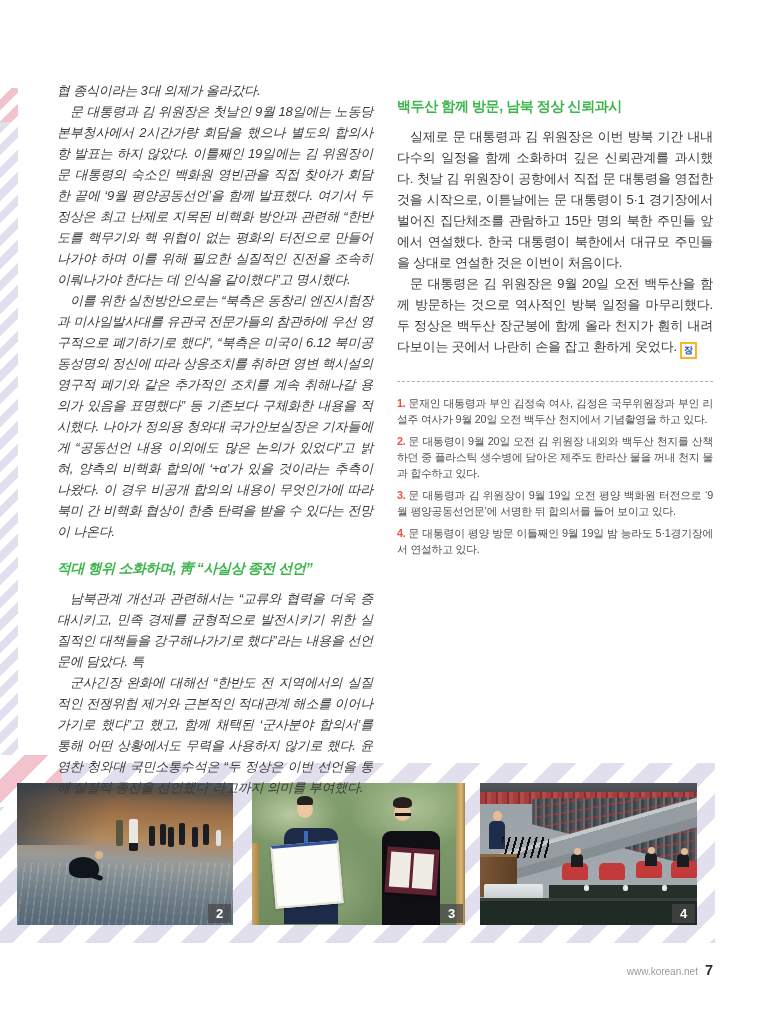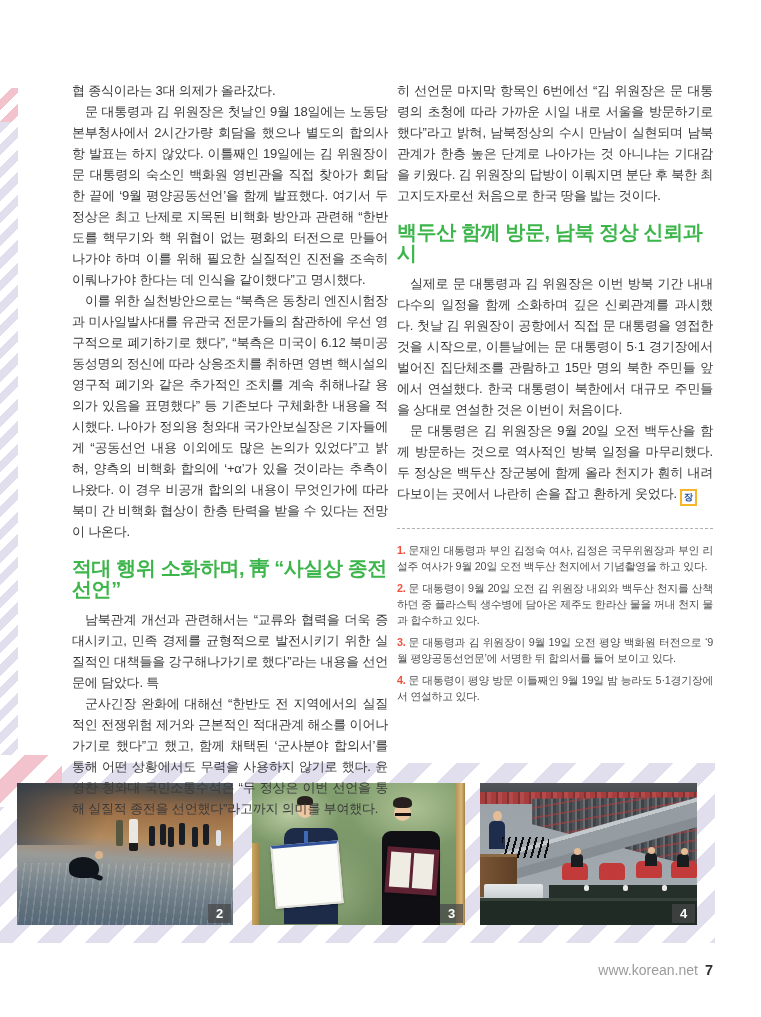--- a/index.html
+++ b/index.html
@@ -20,29 +20,29 @@
   .stripes-bottom{
     left:0;top:763px;width:715px;height:180px;z-index:1;
     background:repeating-linear-gradient(135deg,#ffffff 0 17px,#e1dfee 17px 34px);
   }
   .stripes-bottom-pink{
     left:0;top:755px;width:62px;height:52px;z-index:2;
     background:repeating-linear-gradient(135deg,#ffffff 0 17px,#f2c2cd 17px 34px);
   }
   
   .col{position:absolute;top:80px;width:316px;z-index:4;}
-  .col-left{left:72px;}
+  .col-left{left:57px;font-style:italic;}
   .col-right{left:397px;}
   p.body{
     margin:0;font-size:13px;line-height:21px;color:#3a3a3a;
     text-align:justify;word-break:break-all;text-indent:13px;letter-spacing:-0.2px;
   }
   p.body.noindent{text-indent:0;}
   h3.heading{
-    margin:16px 0 9px;font-size:20px;font-weight:bold;color:#3cb54a;
+    margin:16px 0 9px;font-size:14px;font-weight:bold;color:#3cb54a;
     letter-spacing:-0.4px;line-height:21px;
   }
   .endmark{
     display:inline-block;width:13px;height:13px;border:2px solid #f7b52c;
     background:#ffffff;color:#1d4e9e;font-size:9px;font-weight:bold;
     line-height:13px;text-align:center;vertical-align:-2px;margin-left:3px;text-indent:0;
   }
   .dashed{border:0;border-top:1px dashed #b0b0b0;margin:22px 0 13px;}
   .footnotes p.fn{
     margin:0 0 6px;font-size:10.8px;line-height:16px;color:#4e4e4e;
@@ -125,42 +125,41 @@
   .p4-moon-body{left:4%;top:27%;width:16px;height:28px;background:#1f2d4d;border-radius:5px 5px 0 0;}
   .p4-moon-head{left:6%;top:20%;width:9px;height:10px;background:#e4bd96;border-radius:50%;}
   .p4-model{left:2%;top:71%;width:27%;height:11%;border-radius:2px;
     background:linear-gradient(180deg,#e6e9ea,#c9ced1);box-shadow:0 4px 0 #70543a;}
   .p4-table2{right:0;bottom:18%;width:68%;height:10%;background:#243029;}
   .p4-table{left:0;bottom:0;width:100%;height:19%;
     background:linear-gradient(180deg,#36423a 0 3px,#1f2b24 3px 100%);}
   .p4-pot{background:#e8e8e8;width:5px;height:6px;border-radius:2px;}
   
   .footer{position:absolute;top:961px;right:48px;z-index:5;white-space:nowrap;}
-  .footer .site{color:#9b9b9b;font-size:14px;}
+  .footer .site{color:#9b9b9b;font-size:10px;}
   .footer .pageno{color:#2f2f2f;font-size:14.5px;font-weight:bold;margin-left:7px;}
 </style>
 </head>
 <body>
 
 <div class="stripes stripes-left"></div>
 <div class="stripes stripes-left-pink"></div>
 <div class="stripes stripes-bottom"></div>
 <div class="stripes stripes-bottom-pink"></div>
 
 <div class="col col-left">
   <p class="body noindent">협 종식이라는 3대 의제가 올라갔다.</p>
   <p class="body">문 대통령과 김 위원장은 첫날인 9월 18일에는 노동당 본부청사에서 2시간가량 회담을 했으나 별도의 합의사항 발표는 하지 않았다. 이틀째인 19일에는 김 위원장이 문 대통령의 숙소인 백화원 영빈관을 직접 찾아가 회담한 끝에 ‘9월 평양공동선언’을 함께 발표했다. 여기서 두 정상은 최고 난제로 지목된 비핵화 방안과 관련해 “한반도를 핵무기와 핵 위협이 없는 평화의 터전으로 만들어나가야 하며 이를 위해 필요한 실질적인 진전을 조속히 이뤄나가야 한다는 데 인식을 같이했다”고 명시했다.</p>
   <p class="body">이를 위한 실천방안으로는 “북측은 동창리 엔진시험장과 미사일발사대를 유관국 전문가들의 참관하에 우선 영구적으로 폐기하기로 했다”, “북측은 미국이 6.12 북미공동성명의 정신에 따라 상응조치를 취하면 영변 핵시설의 영구적 폐기와 같은 추가적인 조치를 계속 취해나갈 용의가 있음을 표명했다” 등 기존보다 구체화한 내용을 적시했다. 나아가 정의용 청와대 국가안보실장은 기자들에게 “공동선언 내용 이외에도 많은 논의가 있었다”고 밝혀, 양측의 비핵화 합의에 ‘+α’가 있을 것이라는 추측이 나왔다. 이 경우 비공개 합의의 내용이 무엇인가에 따라 북미 간 비핵화 협상이 한층 탄력을 받을 수 있다는 전망이 나온다.</p>
   <h3 class="heading">적대 행위 소화하며, 靑 “사실상 종전 선언”</h3>
   <p class="body">남북관계 개선과 관련해서는 “교류와 협력을 더욱 증대시키고, 민족 경제를 균형적으로 발전시키기 위한 실질적인 대책들을 강구해나가기로 했다”라는 내용을 선언문에 담았다. 특</p>
   <p class="body">군사긴장 완화에 대해선 “한반도 전 지역에서의 실질적인 전쟁위험 제거와 근본적인 적대관계 해소를 이어나가기로 했다”고 했고, 함께 채택된 ‘군사분야 합의서’를 통해 어떤 상황에서도 무력을 사용하지 않기로 했다. 윤영찬 청와대 국민소통수석은 “두 정상은 이번 선언을 통해 실질적 종전을 선언했다”라고까지 의미를 부여했다.</p>
 </div>
 
 <div class="col col-right">
-  <p class="body noindent">히 선언문 마지막 항목인 6번에선 “김 위원장은 문 대통령의 초청에 따라 가까운 시일 내로 서울을 방문하기로 했다”라고 밝혀, 남북정상의 수시 만남이 실현되며 남북관계가 한층 높은 단계로 나아가는 것 아니냐는 기대감을 키웠다. 김 위원장의 답방이 이뤄지면 분단 후 북한 최고지도자로선 처음으로 한국 땅을 밟는 것이다.</p>
   <h3 class="heading">백두산 함께 방문, 남북 정상 신뢰과시</h3>
   <p class="body">실제로 문 대통령과 김 위원장은 이번 방북 기간 내내 다수의 일정을 함께 소화하며 깊은 신뢰관계를 과시했다. 첫날 김 위원장이 공항에서 직접 문 대통령을 영접한 것을 시작으로, 이튿날에는 문 대통령이 5·1 경기장에서 벌어진 집단체조를 관람하고 15만 명의 북한 주민들 앞에서 연설했다. 한국 대통령이 북한에서 대규모 주민들을 상대로 연설한 것은 이번이 처음이다.</p>
   <p class="body"><span>문 대통령은 김 위원장은 9월 20일 오전 백두산을 함께 방문하는 것으로 역사적인 방북 일정을 마무리했다. 두 정상은 백두산 장군봉에 함께 올라 천지가 훤히 내려다보이는 곳에서 나란히 손을 잡고 환하게 웃었다.</span><span class="endmark">장</span></p>
 
   <hr class="dashed">
 
   <div class="footnotes">
     <p class="fn"><span class="fn-num">1.</span><span>문재인 대통령과 부인 김정숙 여사, 김정은 국무위원장과 부인 리설주 여사가 9월 20일 오전 백두산 천지에서 기념촬영을 하고 있다.</span></p>
     <p class="fn"><span class="fn-num">2.</span><span>문 대통령이 9월 20일 오전 김 위원장 내외와 백두산 천지를 산책하던 중 플라스틱 생수병에 담아온 제주도 한라산 물을 꺼내 천지 물과 합수하고 있다.</span></p>
     <p class="fn"><span class="fn-num">3.</span><span>문 대통령과 김 위원장이 9월 19일 오전 평양 백화원 터전으로 ‘9월 평양공동선언문’에 서명한 뒤 합의서를 들어 보이고 있다.</span></p>

